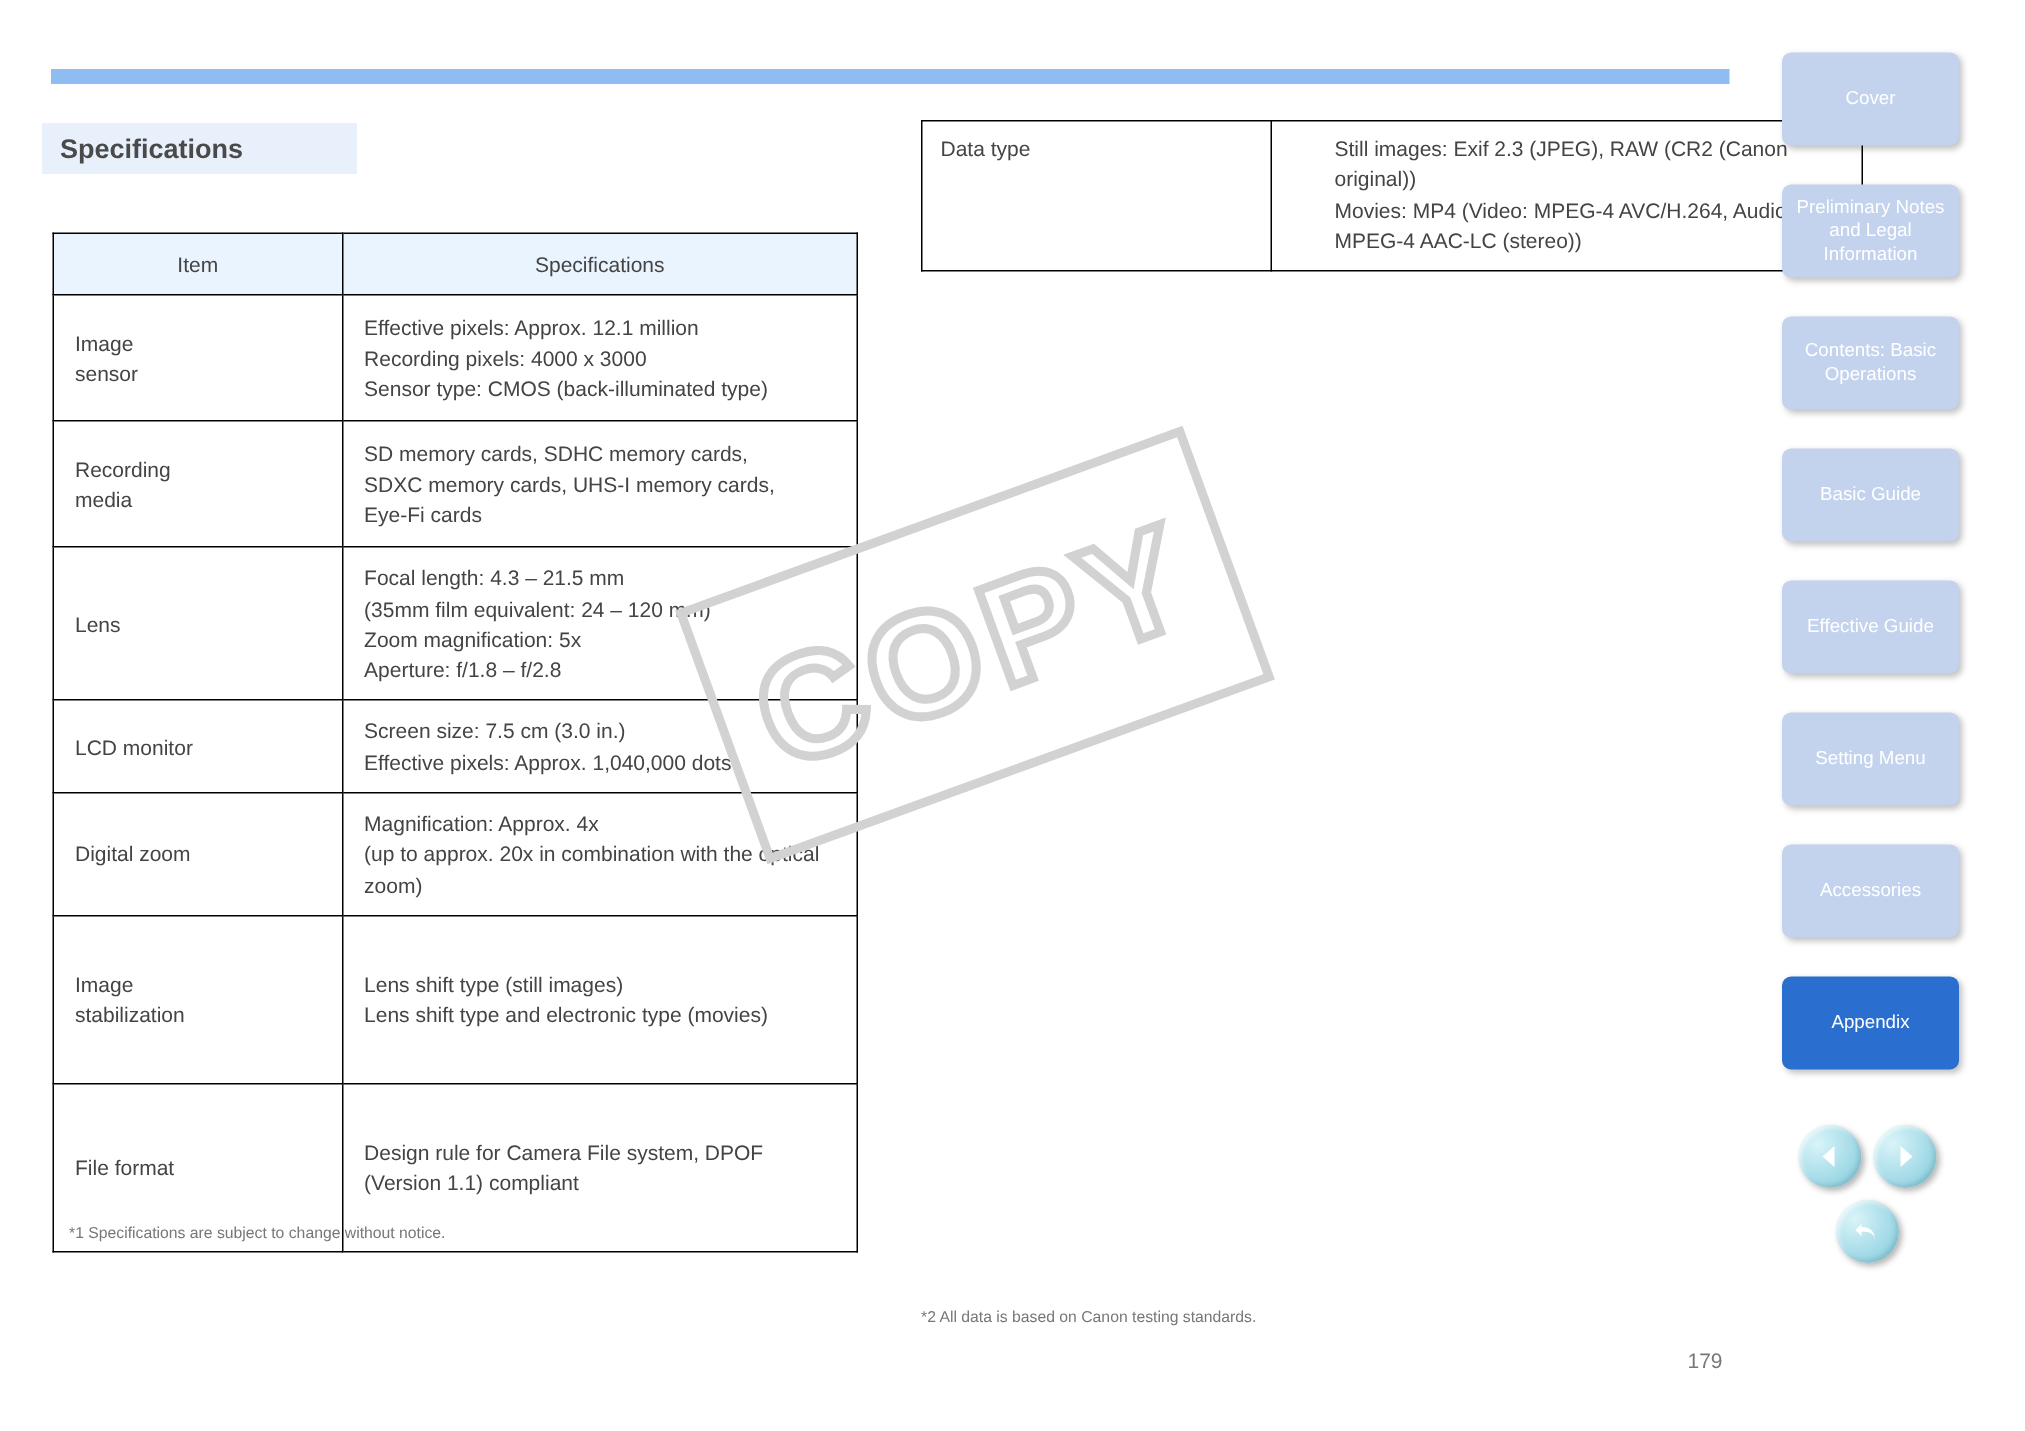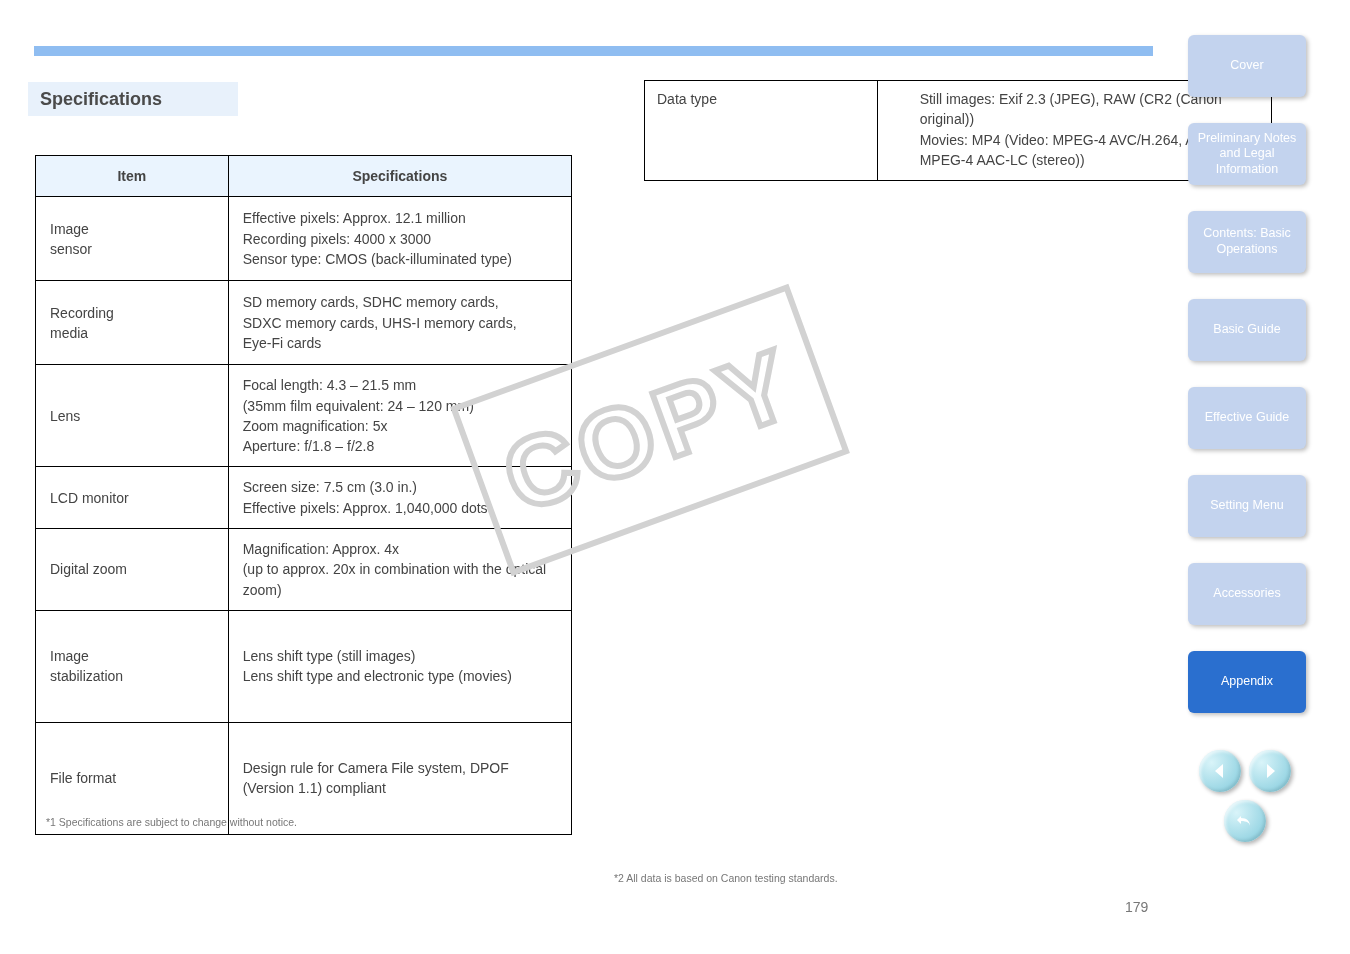--- a/index.html
+++ b/index.html
@@ -51,40 +51,40 @@
     border: 1px solid #000;
     padding: 10px 14px;
     text-align: left;
     vertical-align: middle;
     font-size: 14px;
     line-height: 1.45;
     color: #444;
   }
   .spec-table th {
     background: #eaf4fe;
-    font-weight: 700;
+    font-weight: 400;
     text-align: center;
     height: 34px;
   }
   .spec-table td.col-item {
     width: 193px;
     font-weight: 500;
   }
   .spec-table td.col-spec {
     width: 344px;
   }
   .row-h-sm td { height: 58px; }
   .row-h-md td { height: 84px; }
   .row-h-lg td { height: 112px; }
 
   
   .right-table {
     position: absolute;
     top: 80px;
-    left: 644px;
+    left: 614px;
     width: 628px;
     border-collapse: collapse;
   }
   .right-table td {
     border: 1px solid #000;
     padding: 8px 12px 10px 12px;
     vertical-align: top;
     font-size: 14px;
     line-height: 1.45;
     color: #444;

